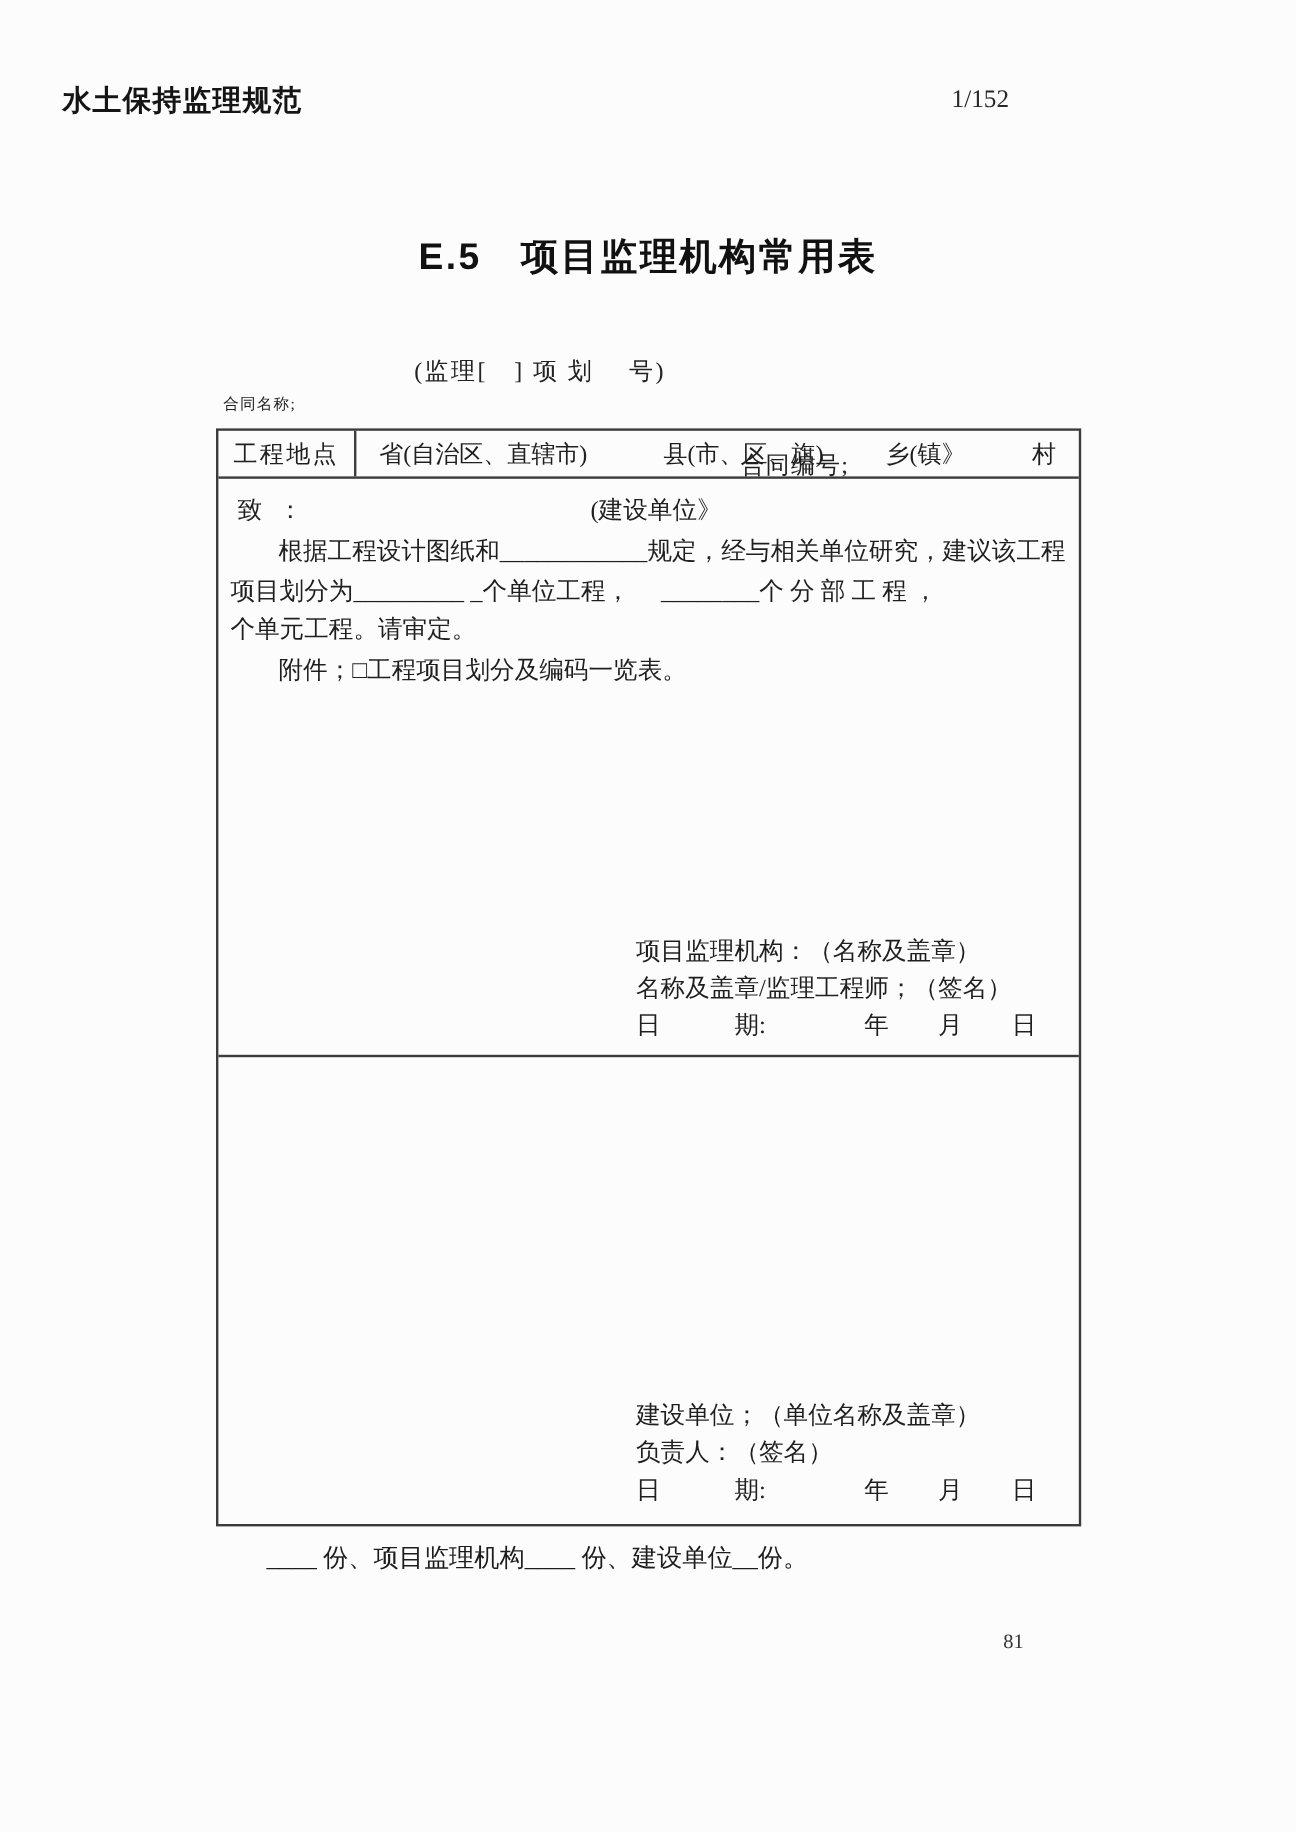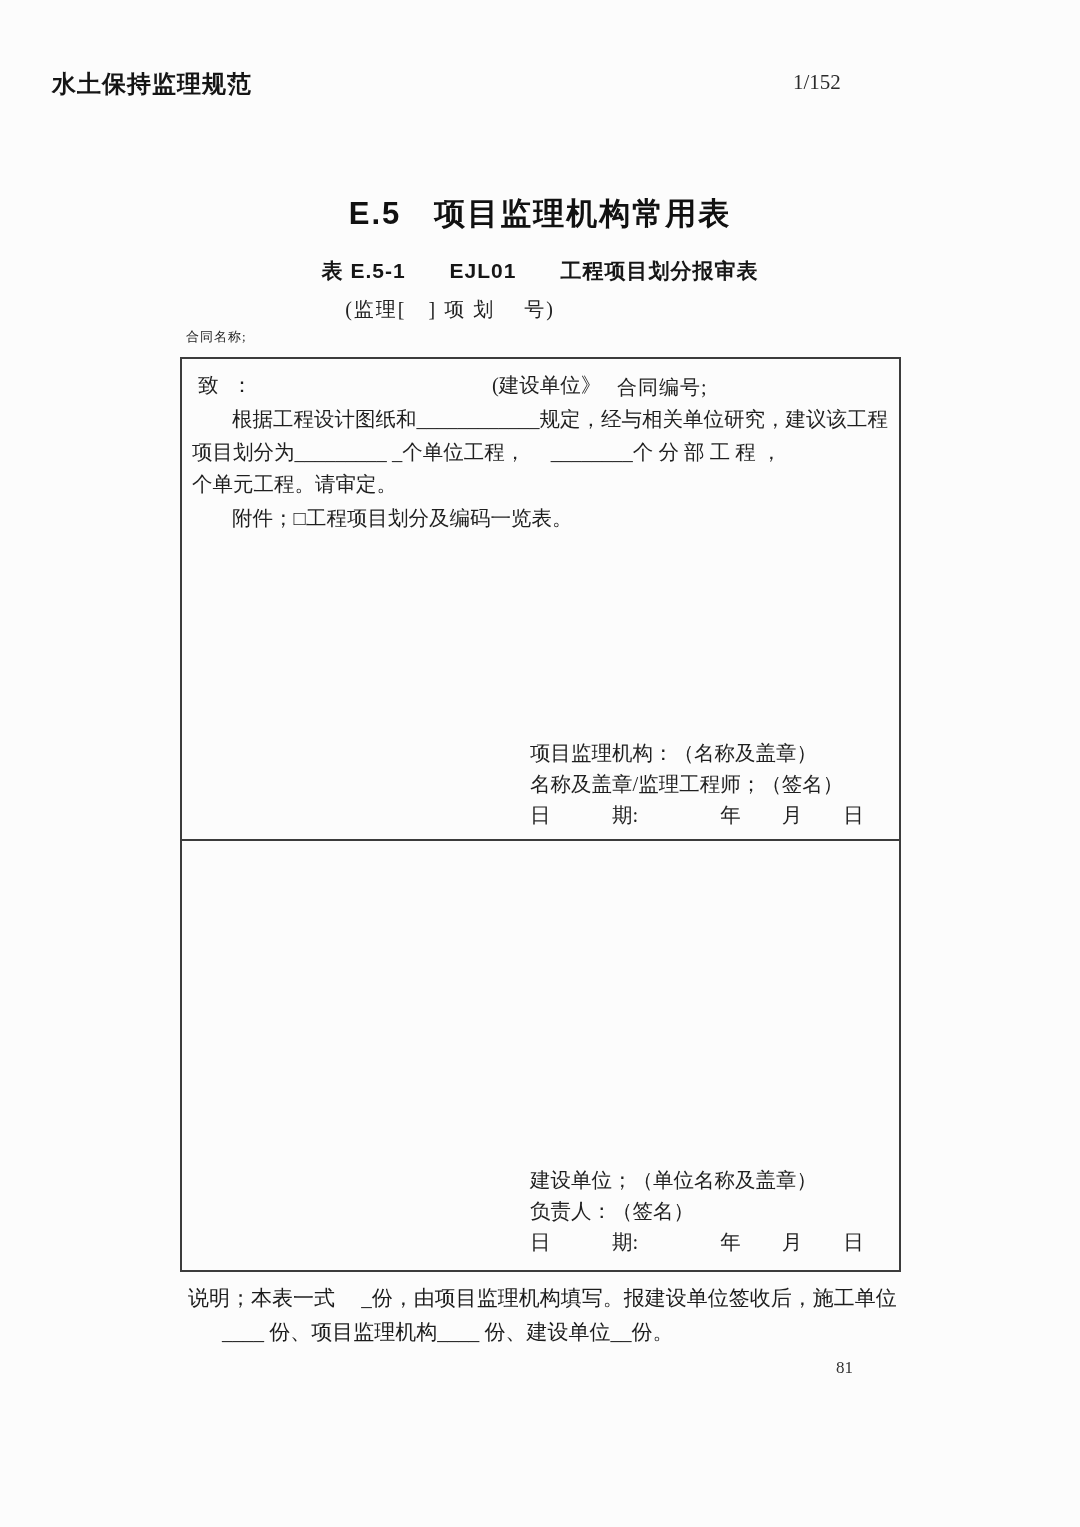--- a/index.html
+++ b/index.html
@@ -99,28 +99,36 @@
 </style>
 </head>
 <body>
 
 <div id="page">
 
   <div class="hdr-left">水土保持监理规范</div>
   <div class="hdr-right">1/152</div>
 
   <div class="doc-title">E.5　项目监理机构常用表</div>
-  <div class="form-caption">表 E.5-1　　EJL01　　工程项目划分报审表</div>
   <div class="doc-no">(监理[　] 项 划　 号)</div>
 
   <div class="contract-name">合同名称;</div>
   <div class="contract-code">合同编号;</div>
 
   <div class="form-table">
 
+    <div class="row-location">
+      <div class="loc-label">工程地点</div>
+      <div class="loc-opts">
+        <span class="loc-province">省(自治区、直辖市)</span>
+        <span class="loc-county">县(市、区、旗)</span>
+        <span class="loc-town">乡(镇》</span>
+        <span class="loc-village">村</span>
+      </div>
+    </div>
 
     <div class="section-letter">
       <span class="abs to-label">致 ：</span>
       <span class="abs to-unit">(建设单位》</span>
       <span class="abs p1">根据工程设计图纸和____________规定，经与相关单位研究，建议该工程</span>
       <span class="abs p2">项目划分为_________ _个单位工程，　 ________个 分 部 工 程 ，</span>
       <span class="abs p3">个单元工程。请审定。</span>
       <span class="abs attach">附件；□工程项目划分及编码一览表。</span>
 
       <div class="sign-block">
@@ -134,19 +142,18 @@
       <div class="sign-block">
         <div>建设单位；（单位名称及盖章）</div>
         <div>负责人：（签名）</div>
         <div>日　　　期:　　　　年　　月　　日</div>
       </div>
     </div>
 
   </div>
 
   <div class="note">
-    <div class="note-l1">说明；本表一式　 _份，由项目监理机构填写。报建设单位签收后，施工单位</div>
     <div class="note-l2">____ 份、项目监理机构____ 份、建设单位__份。</div>
   </div>
 
   <div class="page-no">81</div>
 
 </div>
 
 </body></html>

